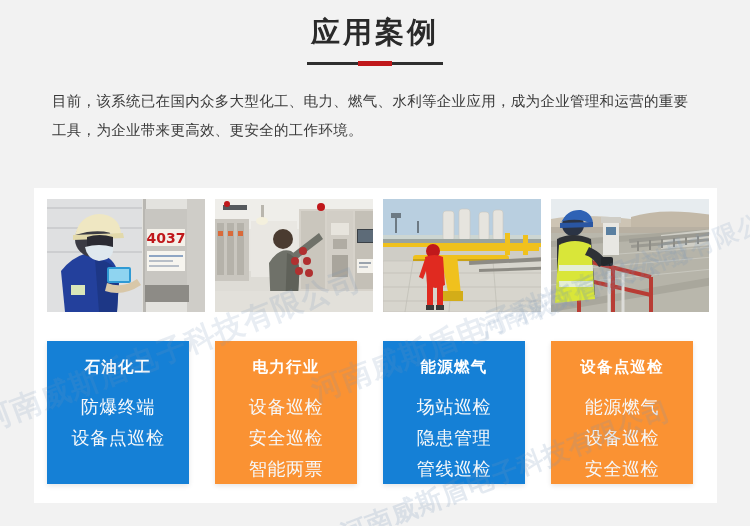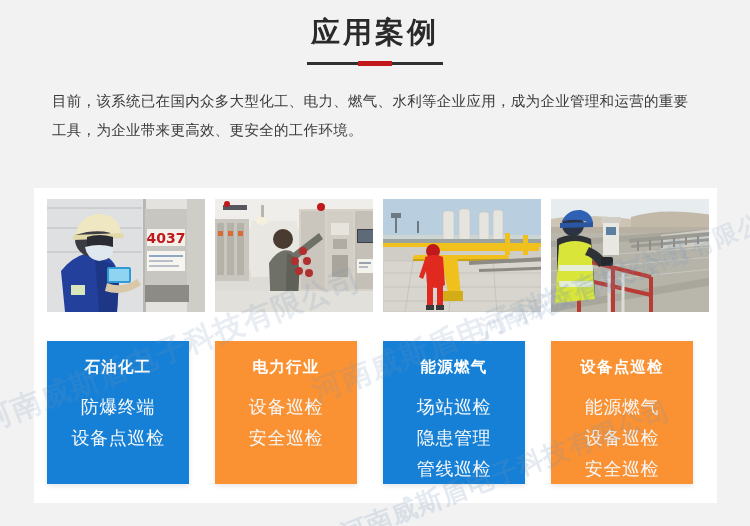--- a/index.html
+++ b/index.html
@@ -190,20 +190,21 @@
                 <circle cx="84" cy="72" r="4"></circle>
               <circle cx="94" cy="74" r="4"></circle>
             </g>
             <rect x="0" y="92" width="162" height="21" fill="#e2e0da"></rect>
           </svg>
         </div>
         <div class="card orange">
           <div class="card-title">电力行业</div>
           <div class="card-item">设备巡检</div>
           <div class="card-item">安全巡检</div>
+          <div class="card-item">智能两票</div>
         </div>
       </div>
 
       <div class="col">
         <div class="photo">
           <svg viewBox="0 0 162 113" preserveAspectRatio="none">
             <rect x="0" y="0" width="162" height="40" fill="#b9cfe0"></rect>
             <rect x="0" y="36" width="162" height="10" fill="#cdd6d2"></rect>
             <rect x="0" y="44" width="162" height="69" fill="#cfcdc6"></rect>
             <g fill="#d7d5cd" stroke="#c1bfb7" stroke-width="0.6">

